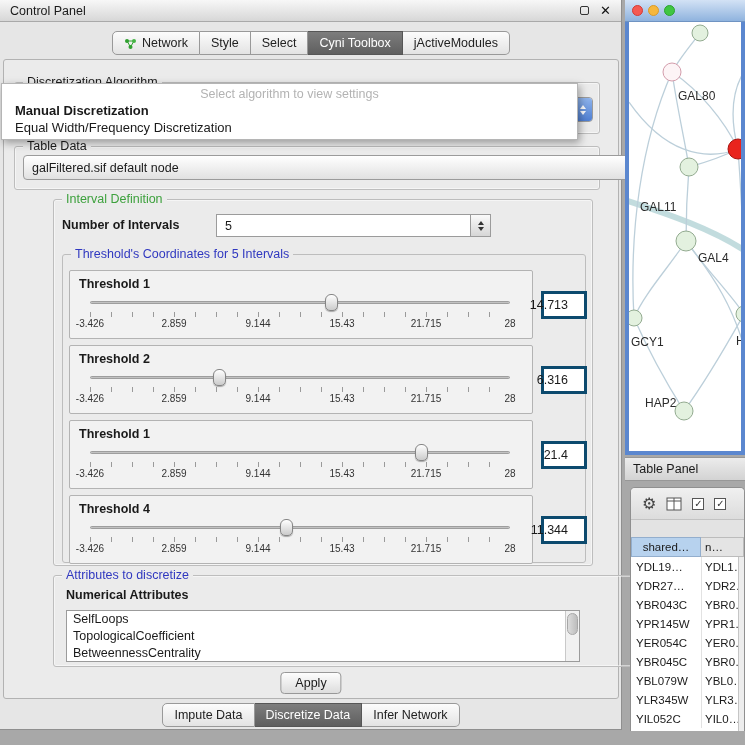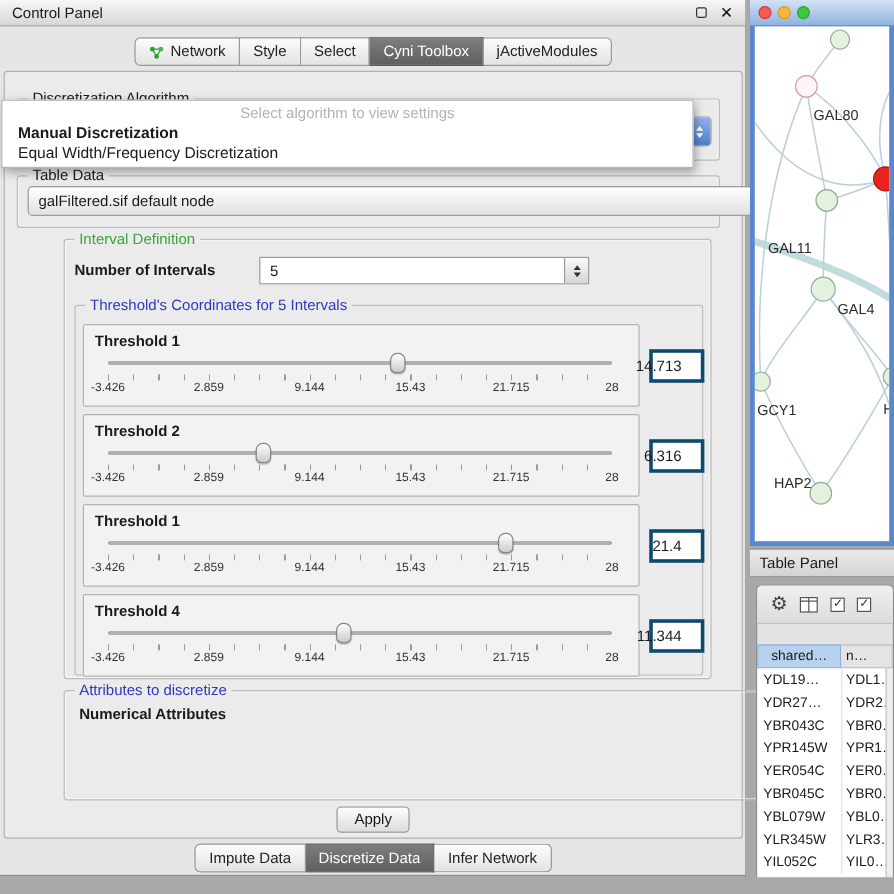--- a/index.html
+++ b/index.html
@@ -280,20 +280,28 @@
               </div>
           </div>
           <div class="val-box">11.344</div>
         </div>
       </div>
     </div>
 
     <div class="group attr-group">
       <span class="gtitle blue">Attributes to discretize</span>
       <div class="attr-label">Numerical Attributes</div>
+      <div class="attr-list" id="attr-list">
+        <div class="attr-scroll">
+          <div class="attr-thumb"></div>
+        </div>
+      <div class="attr-item">SelfLoops</div>
+          <div class="attr-item">TopologicalCoefficient</div>
+          <div class="attr-item">BetweennessCentrality</div>
+        </div>
     </div>
 
     <div class="apply-btn">Apply</div>
   </div>
 
   <div class="alg-popup">
     <div class="popup-hint">Select algorithm to view settings</div>
     <div class="popup-opt bold">Manual Discretization</div>
     <div class="popup-opt">Equal Width/Frequency Discretization</div>
   </div>

